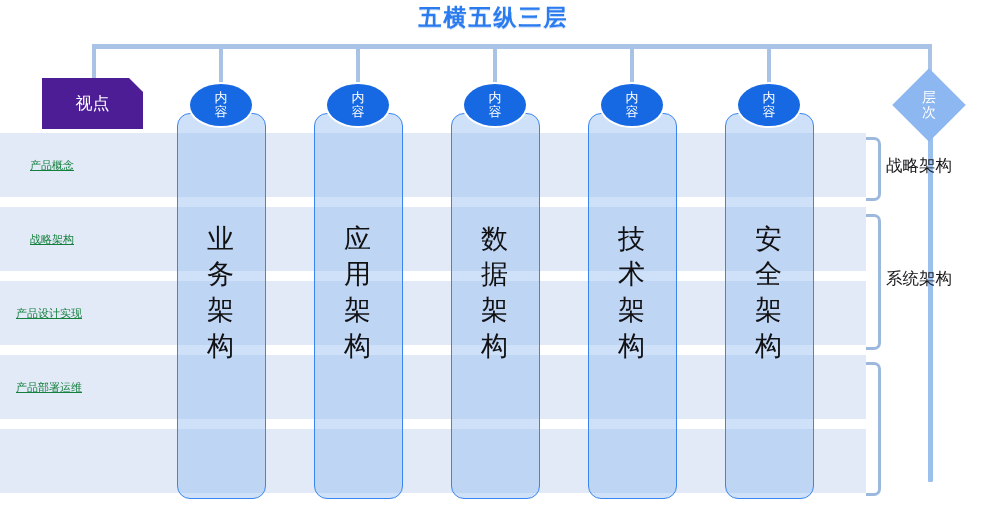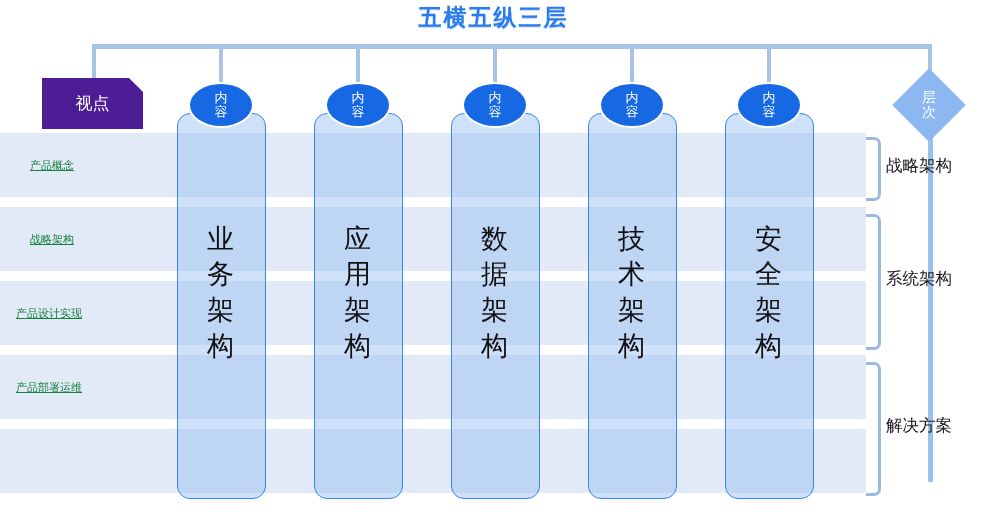--- a/index.html
+++ b/index.html
@@ -229,17 +229,14 @@
   <div class="bracket" style="left:866px;top:137px;width:12px;height:58px;"></div>
   <div class="bracket" style="left:866px;top:214px;width:12px;height:130px;"></div>
   <div class="bracket" style="left:866px;top:362px;width:12px;height:128px;"></div>
 
   <div class="layer-label" style="left:886px;top:137px;height:58px;">
     <span>战略架构</span>
   </div>
   <div class="layer-label" style="left:886px;top:214px;height:130px;">
     <span>系统架构</span>
   </div>
-  <div class="layer-label" style="left:886px;top:362px;height:128px;">
-    <span>解决方案</span>
-  </div>
 
 </div>
 
 </body></html>

